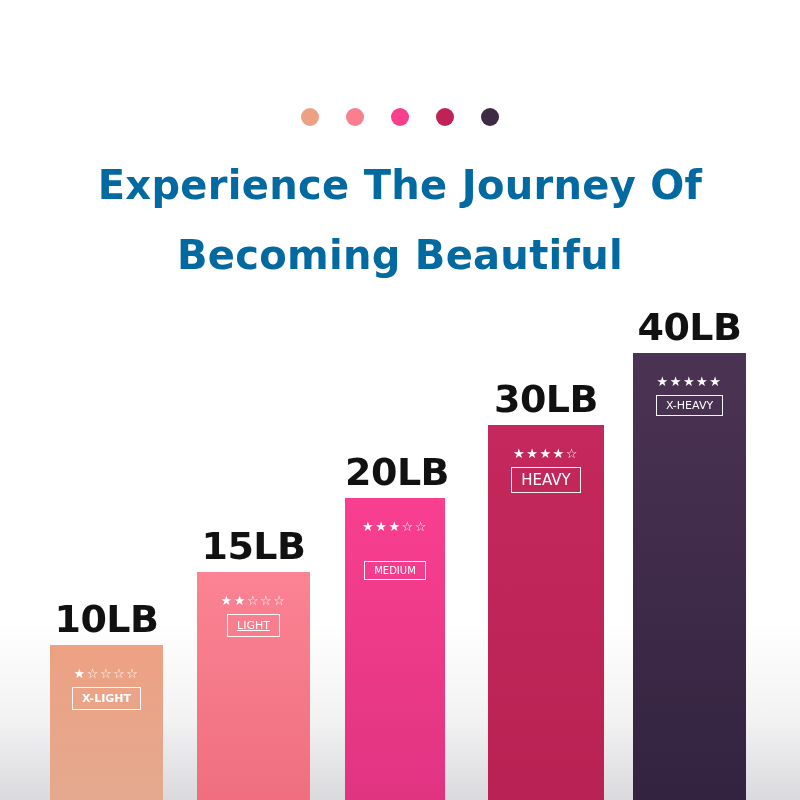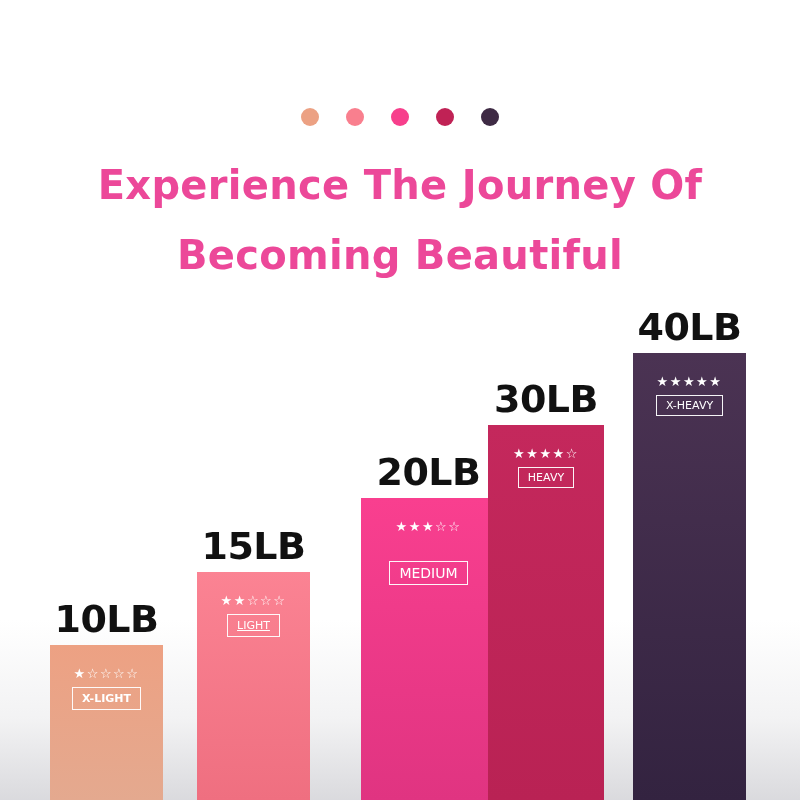--- a/index.html
+++ b/index.html
@@ -83,21 +83,21 @@
 <div id="floor-gradient"></div>
 
 <div id="dot-row">
     <span class="dot" style="background: rgb(236, 161, 131);"></span>
     <span class="dot" style="background: rgb(249, 127, 142);"></span>
     <span class="dot" style="background: rgb(247, 63, 140);"></span>
     <span class="dot" style="background: rgb(192, 34, 85);"></span>
     <span class="dot" style="background: rgb(62, 42, 68);"></span>
   </div>
 
-<div id="headline" style="color: #ec4899;">
+<div id="headline" style="color: #0369a1;">
   <span class="line">Experience The Journey Of</span>
   <span class="line">Becoming Beautiful</span>
 </div>
 
 <div id="chart">
     <div class="bar-group" style="left: 50px; width: 113px; height: 155px;">
       <div class="bar-weight" style="top: -48px;">10LB</div>
       <div class="bar-body" style="height: 155px; background: linear-gradient(rgb(237, 161, 131) 0%, rgb(228, 169, 143) 100%);">
         <div class="badge" style="top: 22px;">
           <div class="stars" style="font-size: 13px;">★☆☆☆☆</div>
@@ -107,35 +107,35 @@
     </div>
     <div class="bar-group" style="left: 197px; width: 113px; height: 228px; margin-top: 22px;">
       <div class="bar-weight" style="top: -48px;">15LB</div>
       <div class="bar-body" style="height: 228px; background: linear-gradient(rgb(251, 131, 147) 0%, rgb(239, 111, 128) 100%);">
         <div class="badge" style="top: 22px;">
           <div class="stars" style="font-size: 13px;">★★☆☆☆</div>
           <div class="cat-box" style="font-size: 11px; padding: 4px 9px; text-decoration: underline;">LIGHT</div>
         </div>
       </div>
     </div>
-    <div class="bar-group" style="left: 361px; width: 135px; height: 302px;">
+    <div class="bar-group" style="left: 345px; width: 100px; height: 302px;">
       <div class="bar-weight" style="top: -48px;">20LB</div>
       <div class="bar-body" style="height: 302px; background: linear-gradient(rgb(249, 63, 143) 0%, rgb(224, 52, 129) 100%);">
         <div class="badge" style="top: 22px;">
           <div class="stars" style="font-size: 13px;">★★★☆☆</div>
-          <div class="cat-box" style="font-size: 14px; padding: 3px 9px; margin-top: 28px;">MEDIUM</div>
+          <div class="cat-box" style="font-size: 10px; padding: 3px 9px; margin-top: 28px;">MEDIUM</div>
         </div>
       </div>
     </div>
     <div class="bar-group" style="left: 488px; width: 116px; height: 375px;">
       <div class="bar-weight" style="top: -48px;">30LB</div>
       <div class="bar-body" style="height: 375px; background: linear-gradient(rgb(196, 40, 92) 0%, rgb(185, 34, 84) 100%);">
         <div class="badge" style="top: 22px;">
           <div class="stars" style="font-size: 13px;">★★★★☆</div>
-          <div class="cat-box" style="font-size: 11px; padding: 3px 9px;">HEAVY</div>
+          <div class="cat-box" style="font-size: 15px; padding: 3px 9px;">HEAVY</div>
         </div>
       </div>
     </div>
     <div class="bar-group" style="left: 633px; width: 113px; height: 447px;">
       <div class="bar-weight" style="top: -48px;">40LB</div>
       <div class="bar-body" style="height: 447px; background: linear-gradient(rgb(75, 51, 83) 0%, rgb(51, 35, 64) 100%);">
         <div class="badge" style="top: 22px;">
           <div class="stars" style="font-size: 13px;">★★★★★</div>
           <div class="cat-box" style="font-size: 11px; padding: 3px 9px;">X-HEAVY</div>
         </div>

